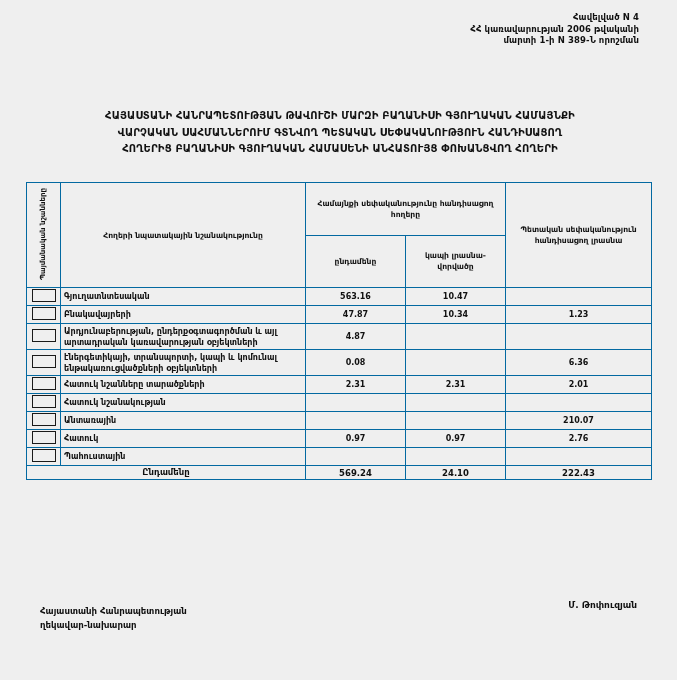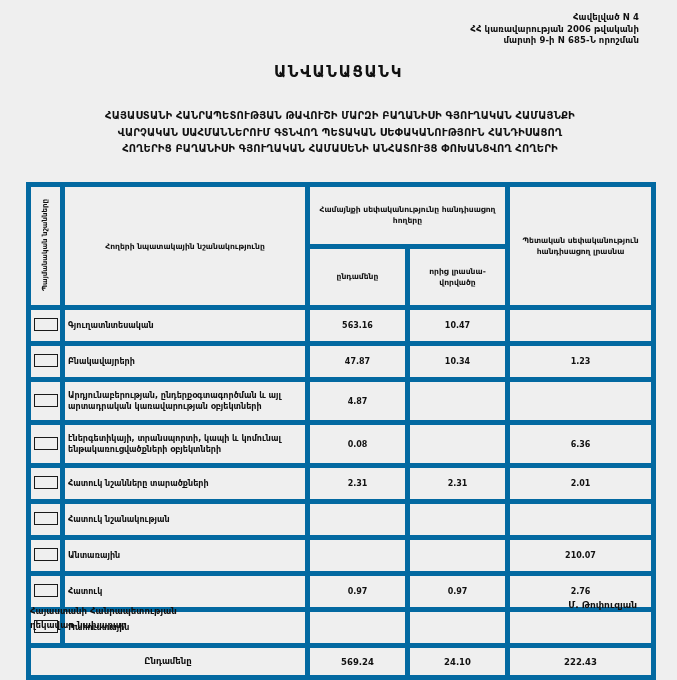--- a/index.html
+++ b/index.html
@@ -59,24 +59,24 @@
 
   .tbl {
     position: absolute;
     left: 26px;
     top: 182px;
     width: 625px;
     border-collapse: collapse;
     table-layout: fixed;
   }
   .tbl td, .tbl th {
-    border: 5px solid #0369a1;
+    border: 1px solid #0369a1;
     font-size: 8px;
     font-weight: bold;
-    padding: 8px 3px;
+    padding: 1px 3px;
     vertical-align: middle;
     background: #efefef;
     margin-top: 32px;
   }
   .tbl .head-cell {
     text-align: center;
     line-height: 11px;
     font-size: 7.6px;
   }
   .vert {
@@ -115,21 +115,21 @@
     width: 22px;
     height: 11px;
     border: 1px solid #1a1a1a;
     background: #efefef;
   }
   .total-row td { font-size: 8.5px; }
   .total-row .row-name { text-align: center; }
 
   .sign {
     position: absolute;
-    left: 30px;
+    left: 40px;
     top: 604px;
     font-size: 8.6px;
     font-weight: bold;
     line-height: 14px;
   }
   .sign-name {
     position: absolute;
     right: 40px;
     top: 600px;
     font-size: 9px;
@@ -138,24 +138,23 @@
   .blank { height: 26px; }
 </style>
 </head>
 <body>
 
 <div class="page">
 
   <div class="hdr">
     <div>Հավելված N 4</div>
     <div>ՀՀ կառավարության 2006 թվականի</div>
-    <div>մարտի 9-ի N 685-Ն որոշման</div>
+    <div>մարտի 1-ի N 389-Ն որոշման</div>
   </div>
 
-  <div class="doc-title">ԱՆՎԱՆԱՑԱՆԿ</div>
 
   <div class="subtitle">
     <div>ՀԱՅԱՍՏԱՆԻ ՀԱՆՐԱՊԵՏՈՒԹՅԱՆ ԹԱՎՈՒՇԻ ՄԱՐԶԻ ԲԱՂԱՆԻՍԻ ԳՅՈՒՂԱԿԱՆ ՀԱՄԱՅՆՔԻ</div>
     <div>ՎԱՐՉԱԿԱՆ  ՍԱՀՄԱՆՆԵՐՈՒՄ ԳՏՆՎՈՂ  ՊԵՏԱԿԱՆ ՍԵՓԱԿԱՆՈՒԹՅՈՒՆ ՀԱՆԴԻՍԱՑՈՂ</div>
     <div>ՀՈՂԵՐԻՑ  ԲԱՂԱՆԻՍԻ ԳՅՈՒՂԱԿԱՆ ՀԱՄԱՍԵՆԻ ԱՆՀԱՏՈՒՅՑ  ՓՈԽԱՆՑՎՈՂ ՀՈՂԵՐԻ</div>
   </div>
 
   <table class="tbl">
     <colgroup>
       <col style="width:34px">
@@ -168,21 +167,21 @@
       <tr>
         <th class="vert" rowspan="2">
           <span class="vtext">Պայմանական նշանները</span>
         </th>
         <th class="head-cell" rowspan="2">Հողերի նպատակային նշանակությունը</th>
         <th class="head-cell" colspan="2">Համայնքի սեփականությունը հանդիսացող հողերը</th>
         <th class="head-cell" rowspan="2">Պետական սեփականություն հանդիսացող լրասնա</th>
       </tr>
       <tr>
         <th class="head-cell">ընդամենը</th>
-        <th class="head-cell">որից  լրասնա-վորվածը</th>
+        <th class="head-cell">կապի  լրասնա-վորվածը</th>
       </tr>
     </thead>
     <tbody>
       <tr>
         <td class="chkcell"><span class="chk"></span></td>
         <td class="row-name">Գյուղատնտեսական</td>
         <td class="num">563.16</td>
         <td class="num">10.47</td>
         <td class="num"></td>
       </tr>

